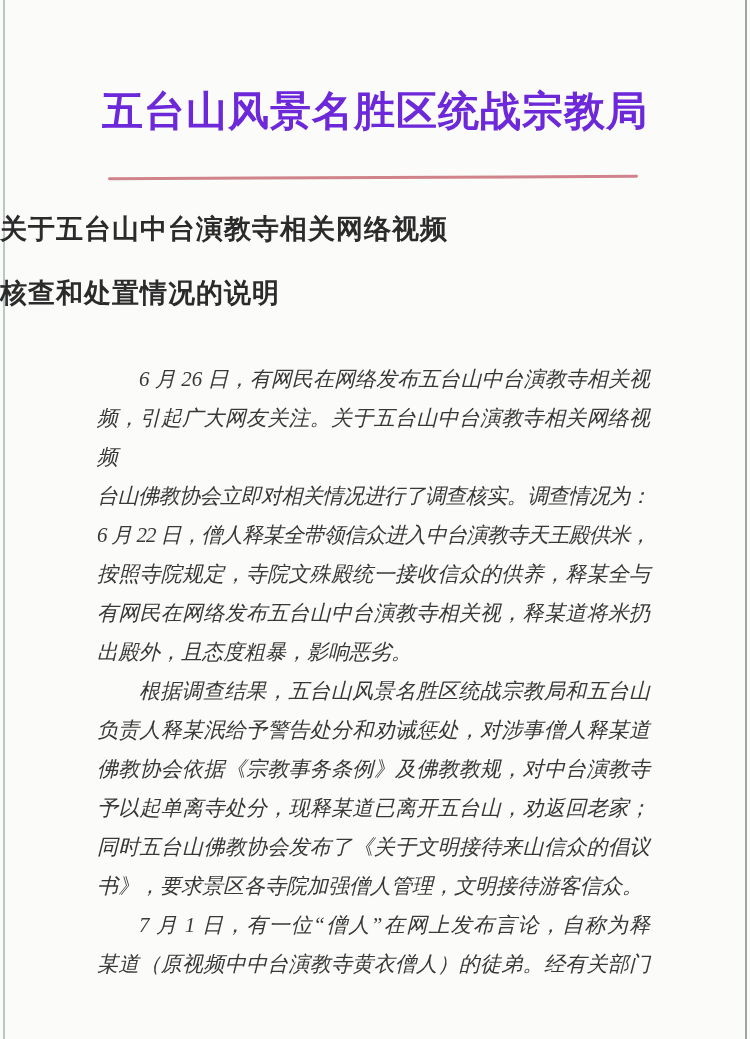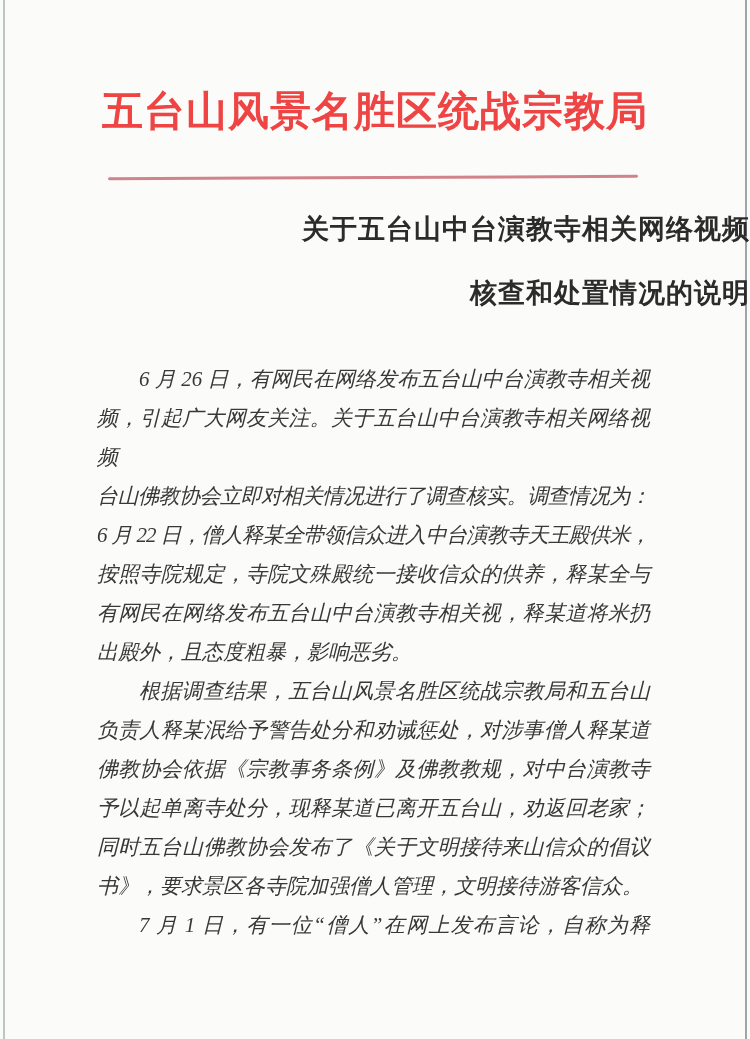--- a/index.html
+++ b/index.html
@@ -25,21 +25,21 @@
   .letterhead-rule {
     position:absolute; top:176px; left:108px;
     width:530px; height:3px;
     background:#d0838a;
     border-radius:2px;
     transform:rotate(-0.25deg);
   }
 
   .doc-title {
     position:absolute; left:0; width:750px;
-    text-align:right;
+    text-align:left;
     font-size:27px; font-weight:bold;
     color:#2b2b2b;
     letter-spacing:1px;
     white-space:nowrap;
   }
   .doc-title.l1 { top:211px; }
   .doc-title.l2 { top:275px; }
 
   .doc-body {
     position:absolute; left:97px; top:360px; width:553px;
@@ -50,21 +50,21 @@
   .ln.fill { text-align-last:justify; white-space:normal; }
   .ln.indent { text-indent:42px; }
   .ln.tight { letter-spacing:-0.8px; }
 </style>
 </head>
 <body style="background: rgb(251, 251, 249);">
 
 <div class="scan-edge left" style="background: rgb(188, 198, 197);"></div>
 <div class="scan-edge right" style="background: rgb(157, 165, 167);"></div>
 
-<div class="letterhead" style="color: #ef4444;">五台山风景名胜区统战宗教局</div>
+<div class="letterhead" style="color: #6d28d9;">五台山风景名胜区统战宗教局</div>
 
 <div class="letterhead-rule" style="background: rgb(208, 131, 138);"></div>
 
 <div class="doc-title l1">关于五台山中台演教寺相关网络视频</div>
 
 <div class="doc-title l2">核查和处置情况的说明</div>
 
 <div class="doc-body" style="color: rgb(56, 56, 56); font-style: italic;">
     <div class="ln indent fill">6 月 26 日，有网民在网络发布五台山中台演教寺相关视</div>
     <div class="ln fill">频，引起广大网友关注。关于五台山中台演教寺相关网络视频</div>
@@ -73,13 +73,14 @@
     <div class="ln fill">按照寺院规定，寺院文殊殿统一接收信众的供养，释某全与</div>
     <div class="ln fill">有网民在网络发布五台山中台演教寺相关视，释某道将米扔</div>
     <div class="ln">出殿外，且态度粗暴，影响恶劣。</div>
     <div class="ln indent fill">根据调查结果，五台山风景名胜区统战宗教局和五台山</div>
     <div class="ln fill">负责人释某泯给予警告处分和劝诫惩处，对涉事僧人释某道</div>
     <div class="ln fill">佛教协会依据《宗教事务条例》及佛教教规，对中台演教寺</div>
     <div class="ln fill">予以起单离寺处分，现释某道已离开五台山，劝返回老家；</div>
     <div class="ln fill">同时五台山佛教协会发布了《关于文明接待来山信众的倡议</div>
     <div class="ln">书》，要求景区各寺院加强僧人管理，文明接待游客信众。</div>
     <div class="ln indent fill">7 月 1 日，有一位“僧人”在网上发布言论，自称为释</div>
+    <div class="ln fill">某道（原视频中中台演教寺黄衣僧人）的徒弟。经有关部门</div>
   </div>
 
 </body></html>

